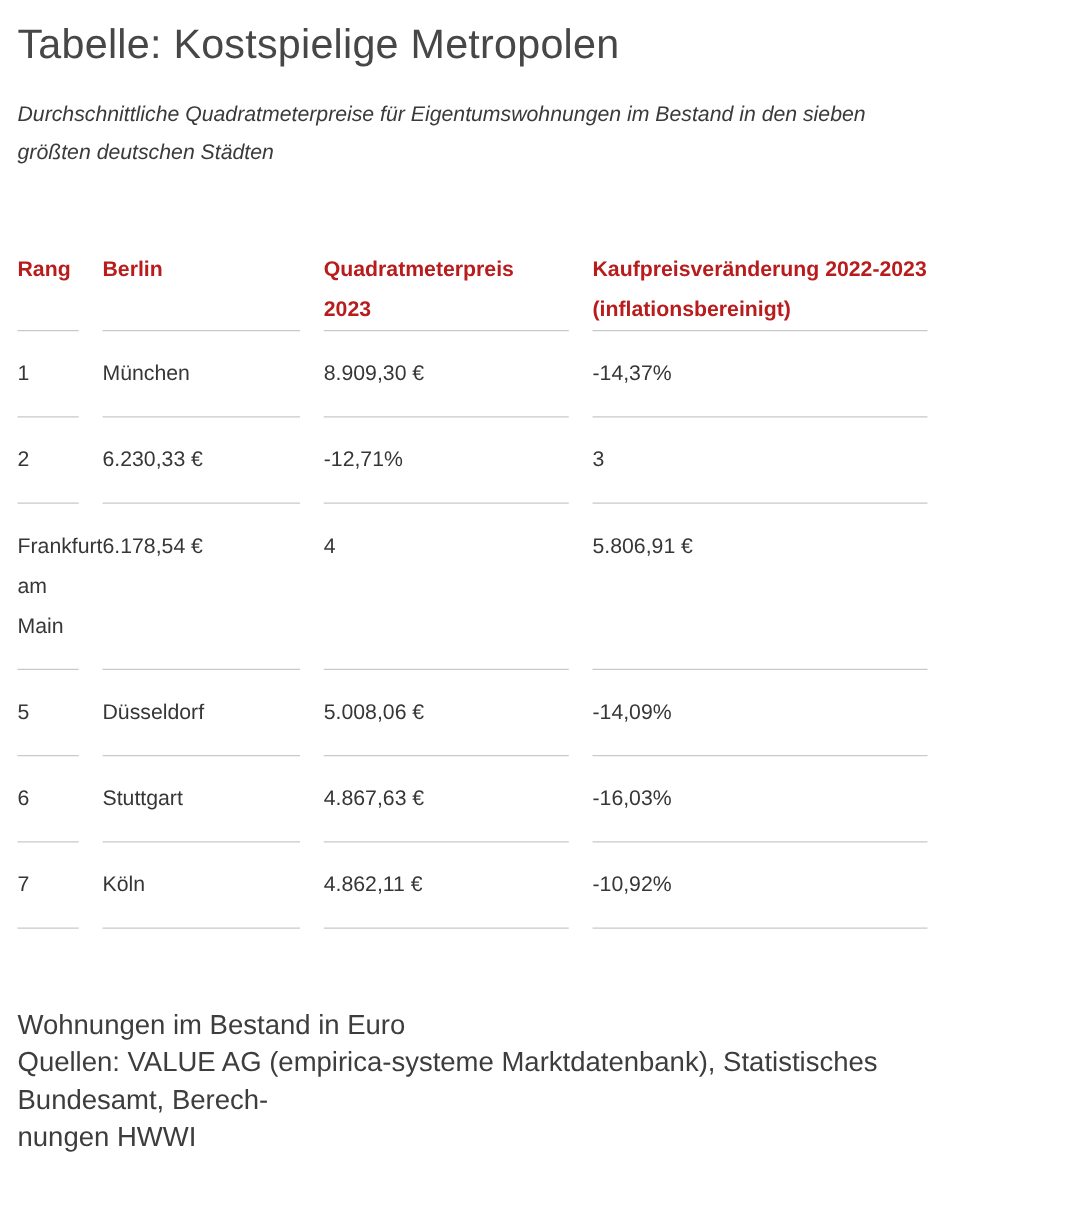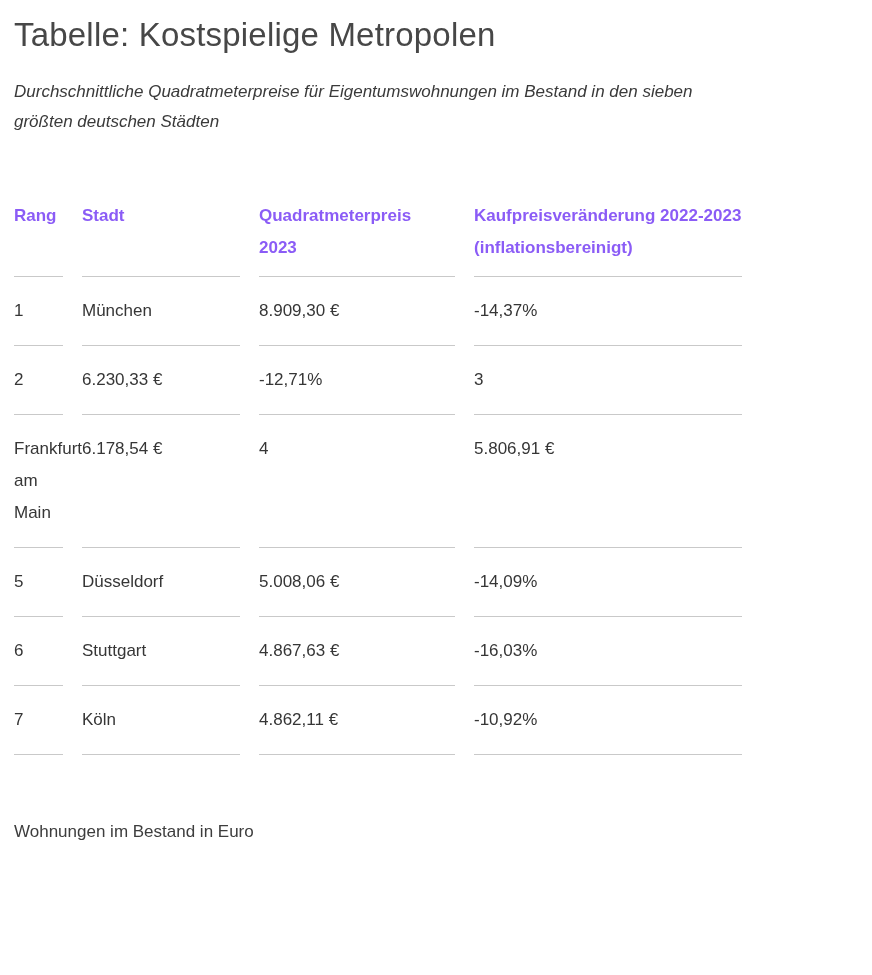--- a/index.html
+++ b/index.html
@@ -37,56 +37,55 @@
   .table {
     display: grid;
     grid-template-columns: 49px 158px 196px 1fr;
     column-gap: 19px;
     margin: 63px 0 0 14px;
     font-size: 17px;
   }
   .th {
     font-weight: 700;
     line-height: 32px;
-    padding-bottom: 12px;
     border-bottom: 1px solid #c9c9c9;
-    color: #8b5cf6;
+    color: #b91c1c;
     white-space: pre-line;
   }
   .td {
     line-height: 32px;
     padding: 18px 0 18px 0;
     border-bottom: 1px solid #c9c9c9;
     color: #363636;
     white-space: pre-line;
   }
   .footer {
     margin: 62px 14px 0 14px;
-    font-size: 17px;
+    font-size: 22px;
     line-height: 30px;
     color: #3d3d3d;
   }
   .footer .source {
     white-space: pre-line;
   }
 </style>
 </head>
 <body>
 
 <div class="page">
 
   <h1 class="title">Tabelle: Kostspielige Metropolen</h1>
 
   <div class="subtitle">Durchschnittliche Quadratmeterpreise für Eigentumswohnungen im Bestand in den sieben
 größten deutschen Städten</div>
 
   <div class="table">
 
     <div class="th">Rang</div>
-    <div class="th">Stadt</div>
+    <div class="th">Berlin</div>
     <div class="th">Quadratmeterpreis
 2023</div>
     <div class="th">Kaufpreisveränderung 2022-2023
 (inflationsbereinigt)</div>
 
     <div class="td">1</div>
     <div class="td">München</div>
     <div class="td">8.909,30 €</div>
     <div class="td">-14,37%</div>
 
@@ -114,15 +113,17 @@
 
     <div class="td">7</div>
     <div class="td">Köln</div>
     <div class="td">4.862,11 €</div>
     <div class="td">-10,92%</div>
 
   </div>
 
   <div class="footer">
     <div class="note">Wohnungen im Bestand in Euro</div>
+    <div class="source">Quellen: VALUE AG (empirica-systeme Marktdatenbank), Statistisches Bundesamt, Berech-
+nungen HWWI</div>
   </div>
 
 </div>
 
 </body></html>

